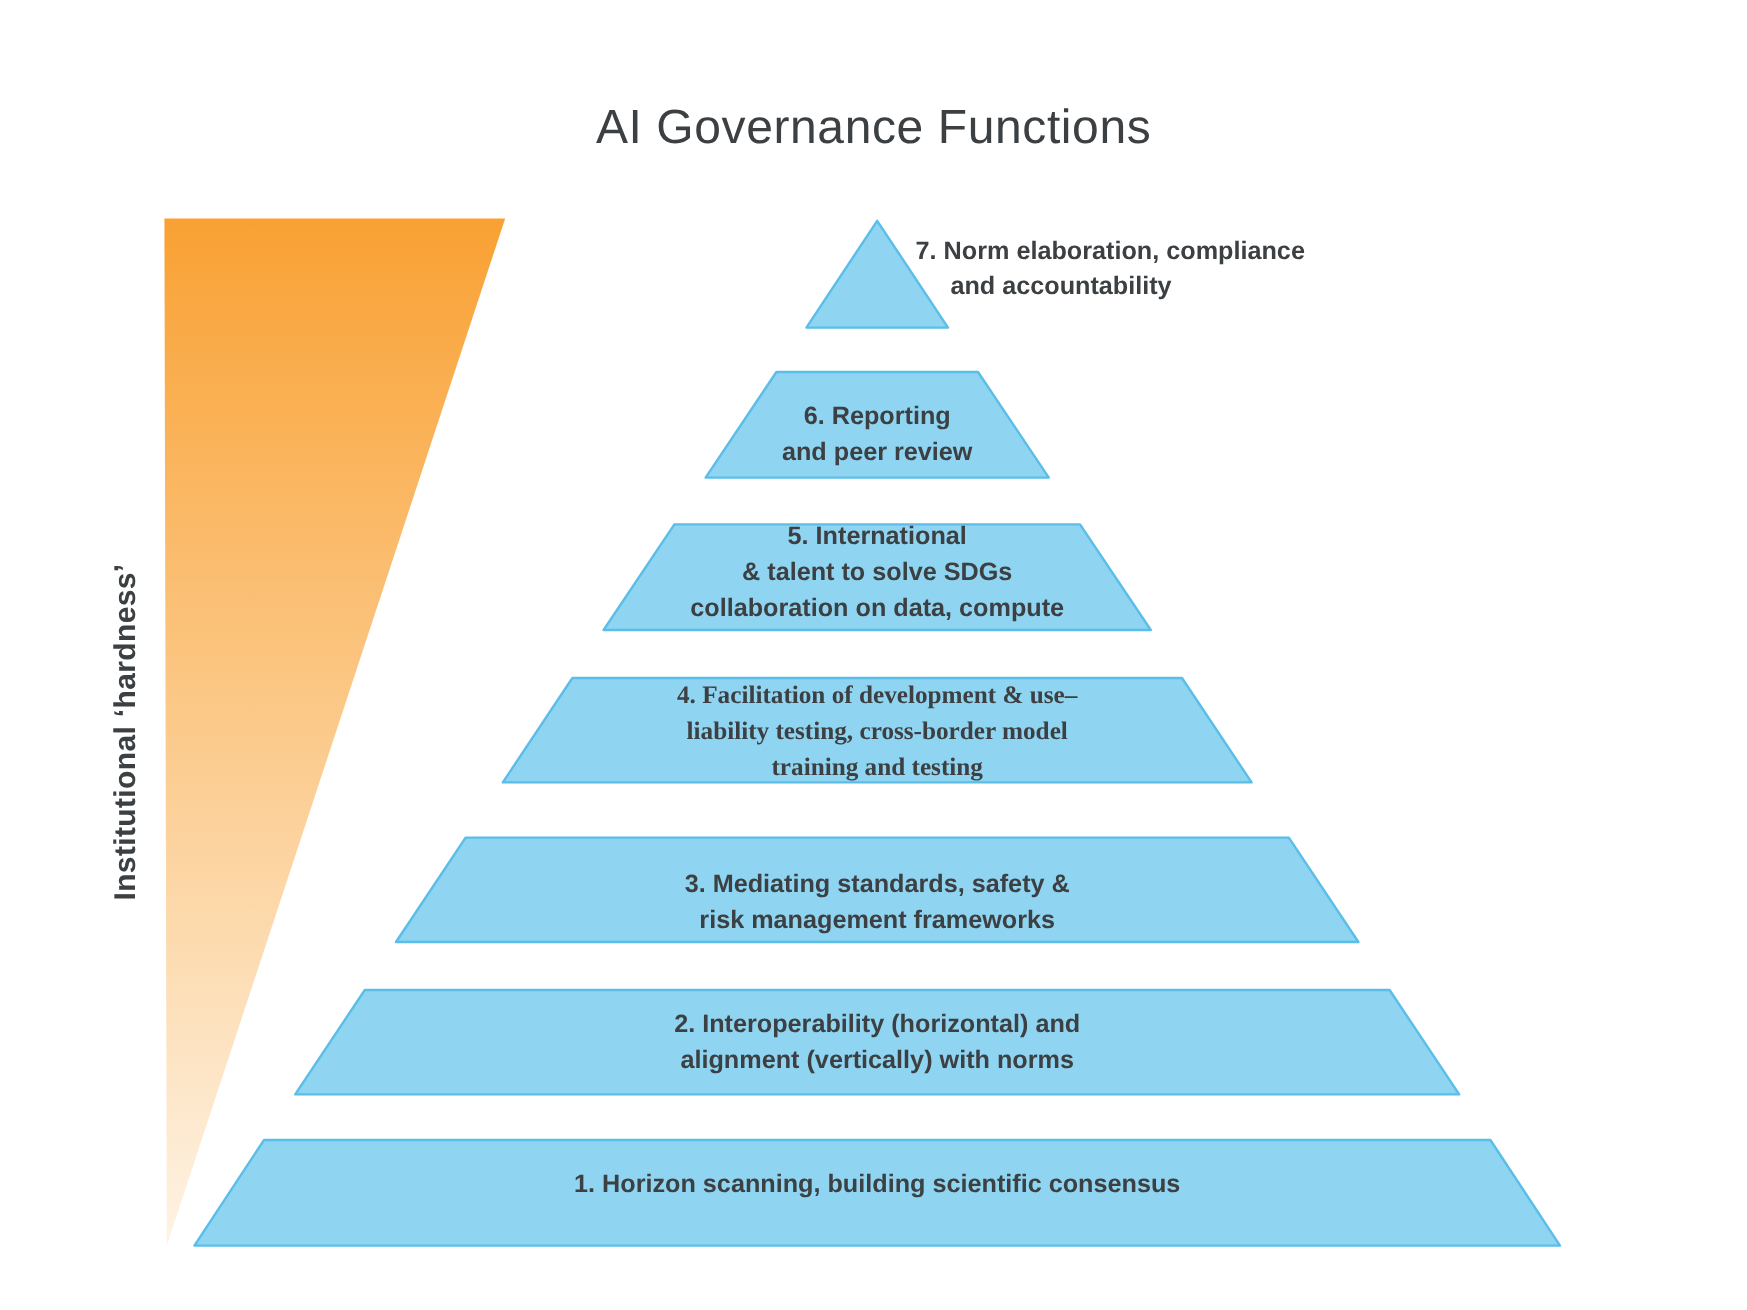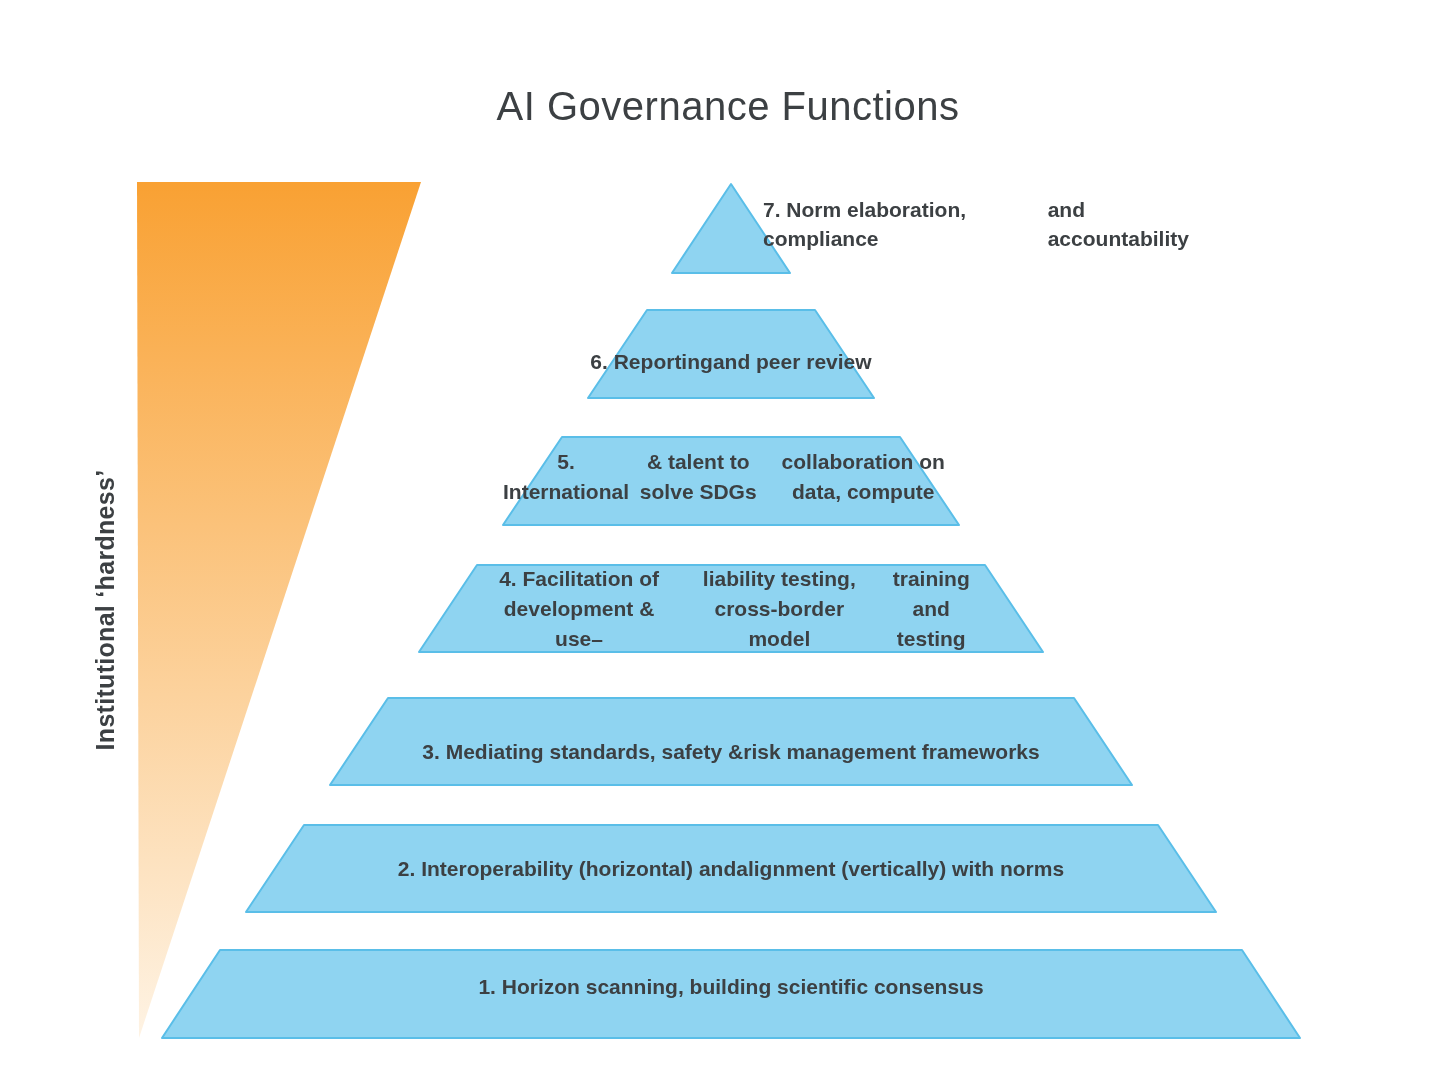--- a/index.html
+++ b/index.html
@@ -53,34 +53,34 @@
     stroke-width: 2;
     stroke-linejoin: round;
   }
 
   .wedge-stop-top    { stop-color: var(--hardness-top, #F9A133); }
   .wedge-stop-bottom { stop-color: var(--hardness-bottom, #FEF3E4); }
 
   .lvl-label {
     position: absolute;
     display: flex;
-    flex-direction: row;
+    flex-direction: column;
     justify-content: center;
     align-items: center;
     text-align: center;
     font-size: 21px;
     line-height: 30px;
     font-weight: bold;
     color: var(--text, #3C4043);
   }
 
   .lvl-label.l1 { left: 220px; top: 950px; width: 1022px; height: 74px; }
   .lvl-label.l2 { left: 304px; top: 825px; width: 854px;  height: 87px; text-align: right; }
   .lvl-label.l3 { left: 388px; top: 698px; width: 686px;  height: 107px; }
-  .lvl-label.l4 { left: 477px; top: 565px; width: 508px;  height: 87px; }
+  .lvl-label.l4 { left: 477px; top: 565px; width: 508px;  height: 87px; font-family: Liberation Serif, serif; }
   .lvl-label.l5 { left: 503px; top: 437px; width: 456px;  height: 80px; }
   .lvl-label.l6 { left: 588px; top: 310px; width: 286px;  height: 104px; }
 
   
   .lvl-label.l7 {
     left: 763px; top: 195px; width: 430px; height: 66px;
     justify-content: flex-start;
     align-items: flex-start;
     text-align: left;
     line-height: 29px;

